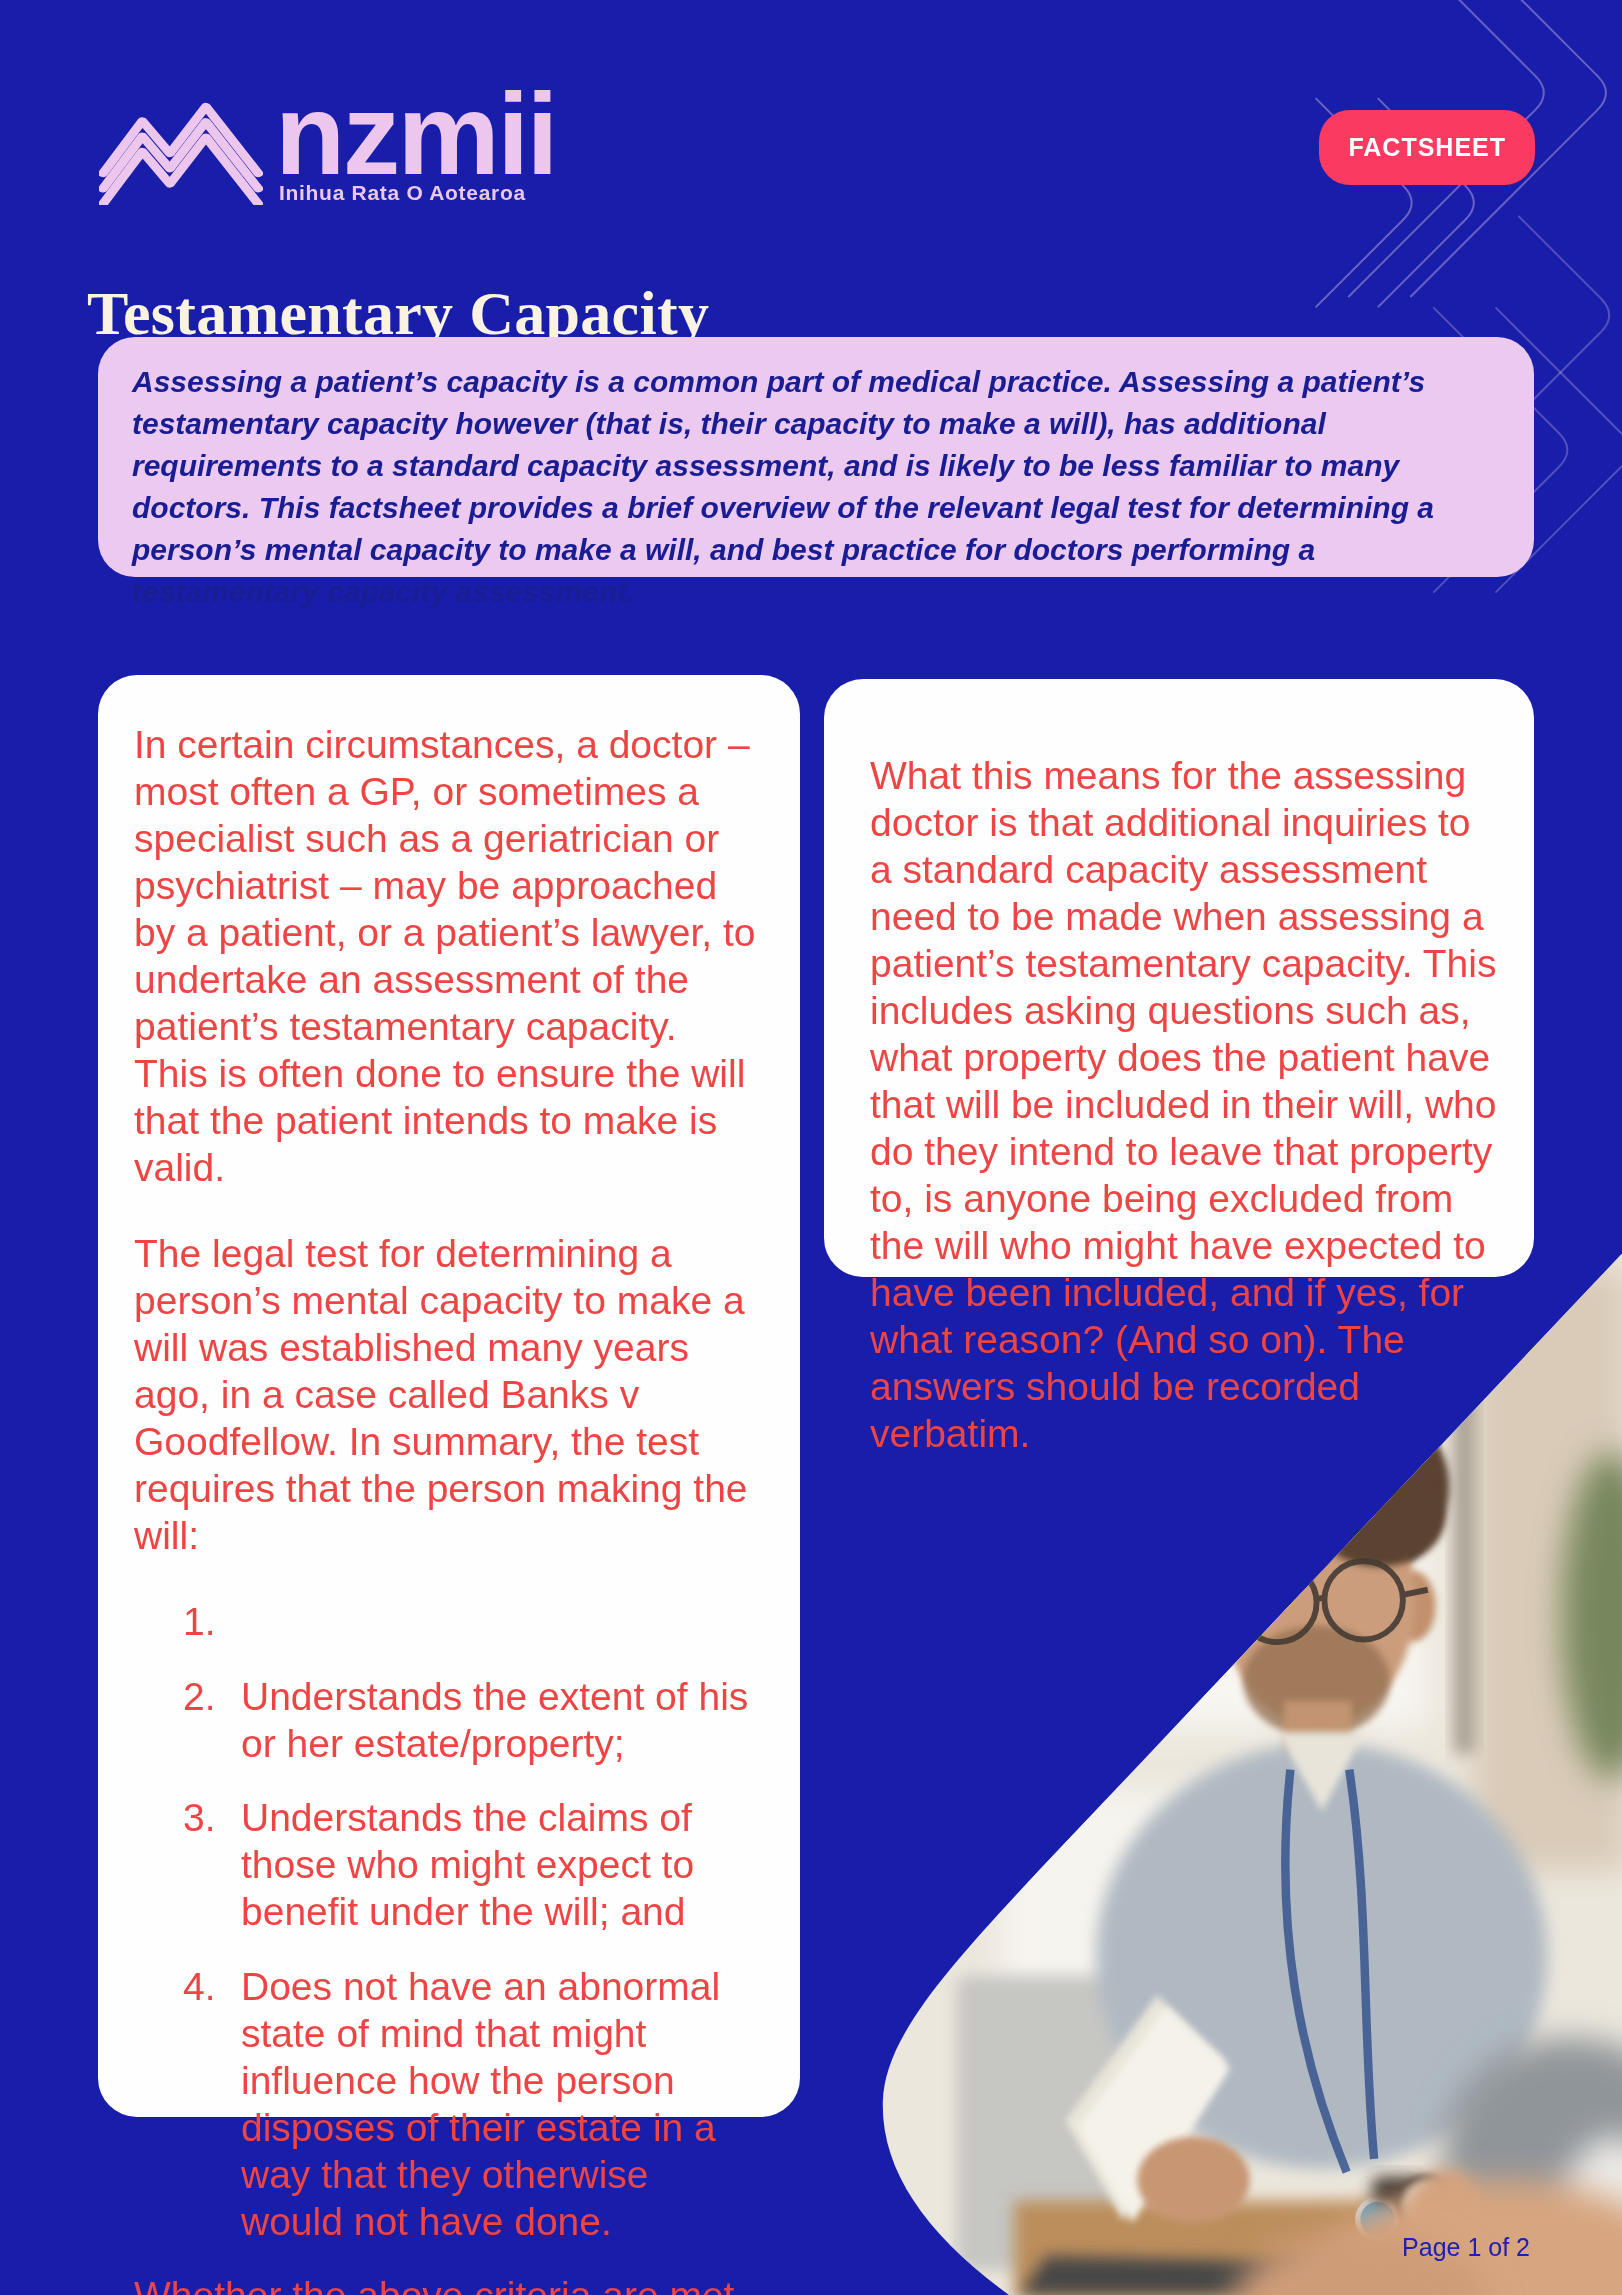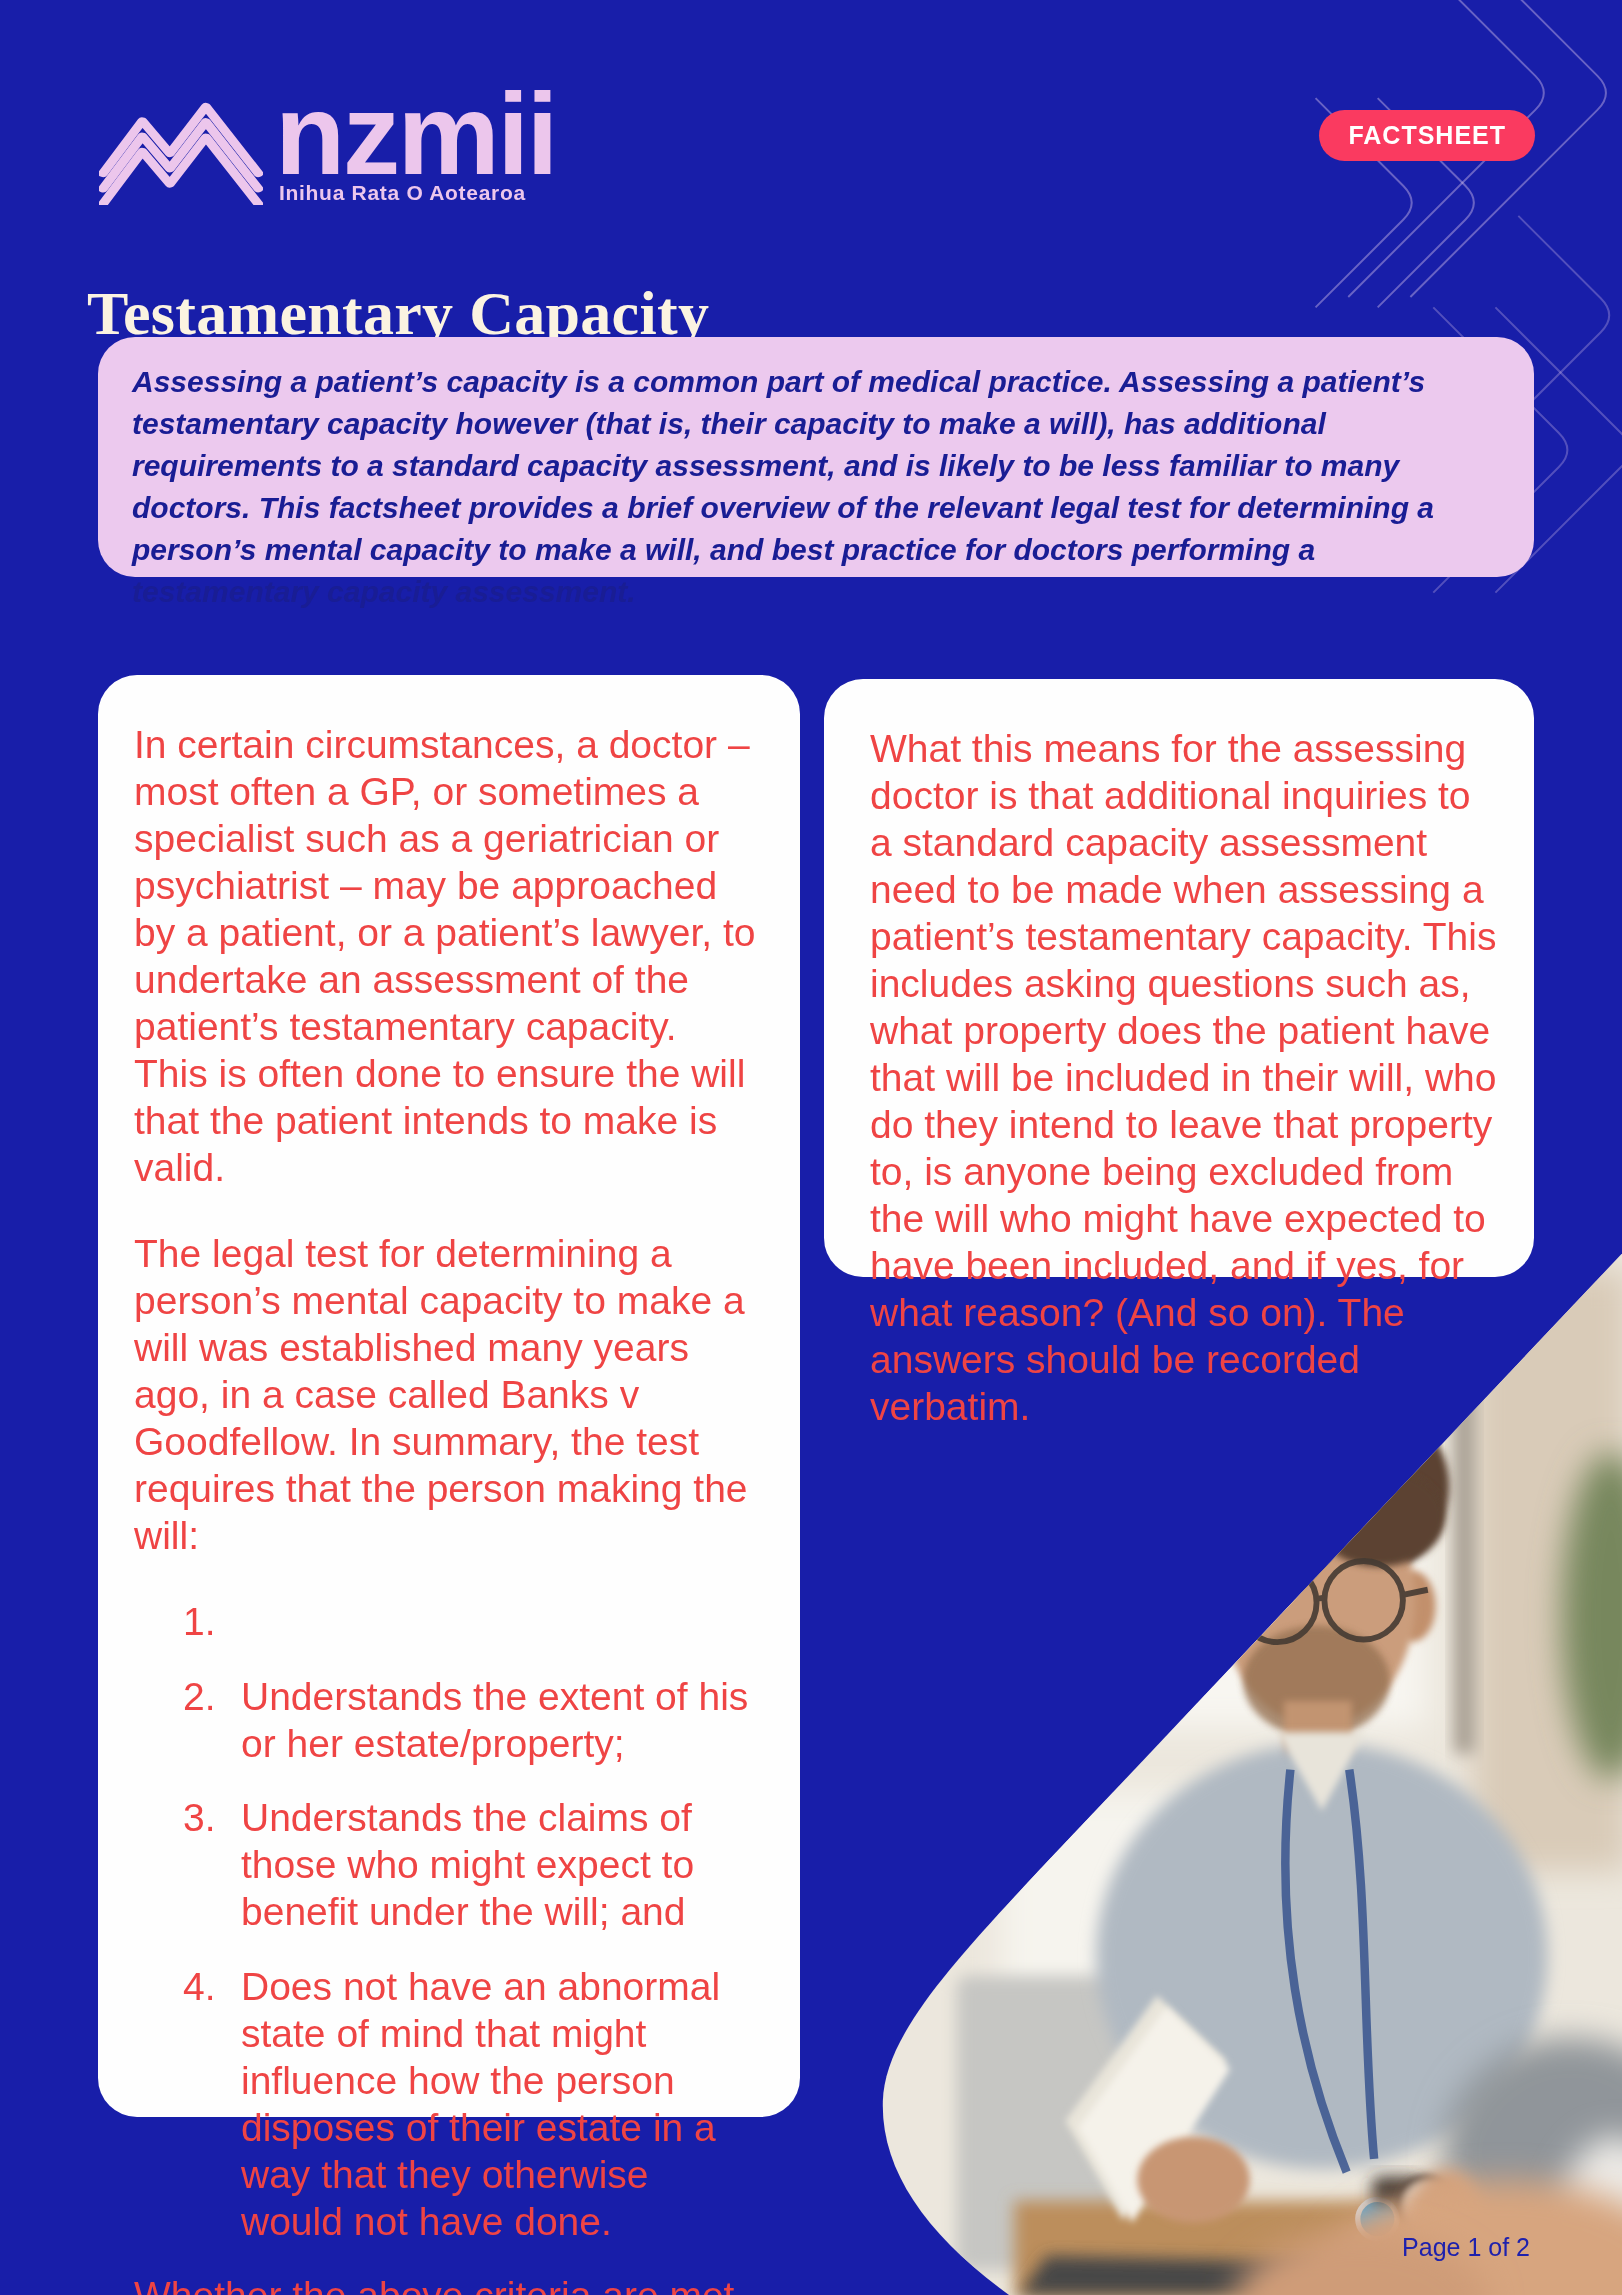--- a/index.html
+++ b/index.html
@@ -18,21 +18,21 @@
   }
   .tagline {
     position:absolute; left:279px; top:181px;
     font-size:21px; font-weight:700; letter-spacing:0.7px;
     color:#ecc6ec;
   }
   .badge {
     position:absolute; right:88px; top:110px;
     background:#fa3a60; color:#ffffff;
     font-size:25px; font-weight:700; letter-spacing:1px;
-    padding:11px 29px; border-radius:31px;
+    padding:23px 29px; border-radius:31px;
     z-index:3;
     text-align:right;
   }
   .pattern { position:absolute; left:1152px; top:0; width:471px; height:641px; z-index:0; }
 
   .page-title {
     position:absolute; left:87px; top:236px;
     font-family:"Liberation Serif", serif;
     font-size:62px; font-weight:700; letter-spacing:0.3px;
     color:#fbf3e1; z-index:2;
@@ -48,21 +48,21 @@
     margin:0; color:#191d94; font-size:30px; font-weight:700; line-height:42px;
   }
 
   
   .card {
     position:absolute; background:#fefefe; border-radius:39px;
     box-sizing:border-box; z-index:2;
     color:#ef4444; font-size:39px; line-height:47px;
   }
   .card-left  { left:98px;  top:675px; width:702px; height:1442px; padding:46px 41px 0 36px; }
-  .card-right { left:824px; top:679px; width:710px; height:598px;  padding:46px 36px 0 46px; }
+  .card-right { left:824px; top:679px; width:710px; height:598px;  padding:73px 36px 0 46px; }
   .card p { margin:0 0 39px 0; }
   .card .closing { margin-bottom:0; }
 
   .num-list { margin:0 0 0 49px; padding:0; }
   .num-item { display:flex; margin-bottom:27.5px; }
   .num-item .num { flex:0 0 58px; }
   .num-item .itext { flex:1 1 auto; }
 
   
   .photo-layer { position:absolute; left:0; top:0; width:1623px; height:2295px; z-index:1; }

